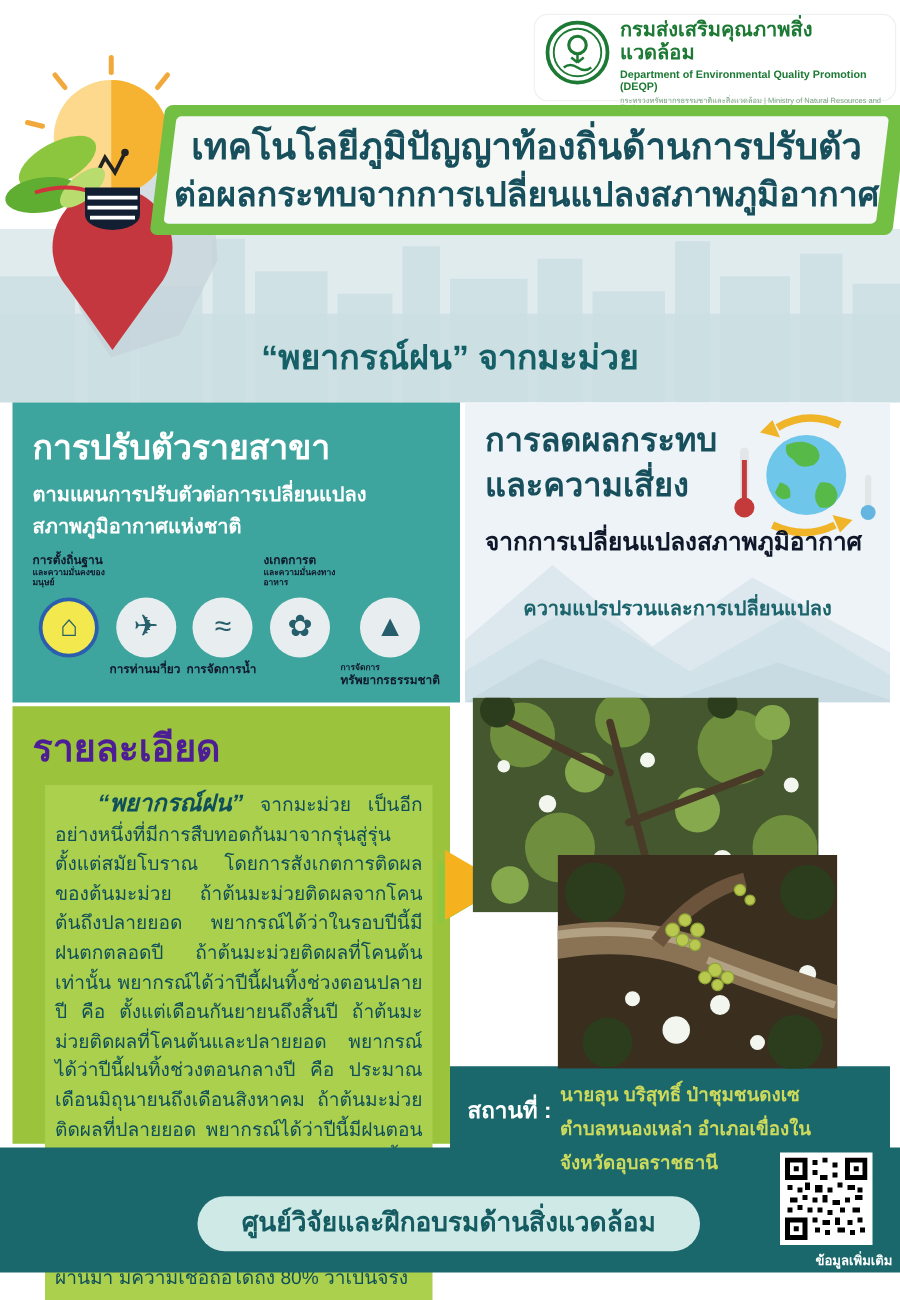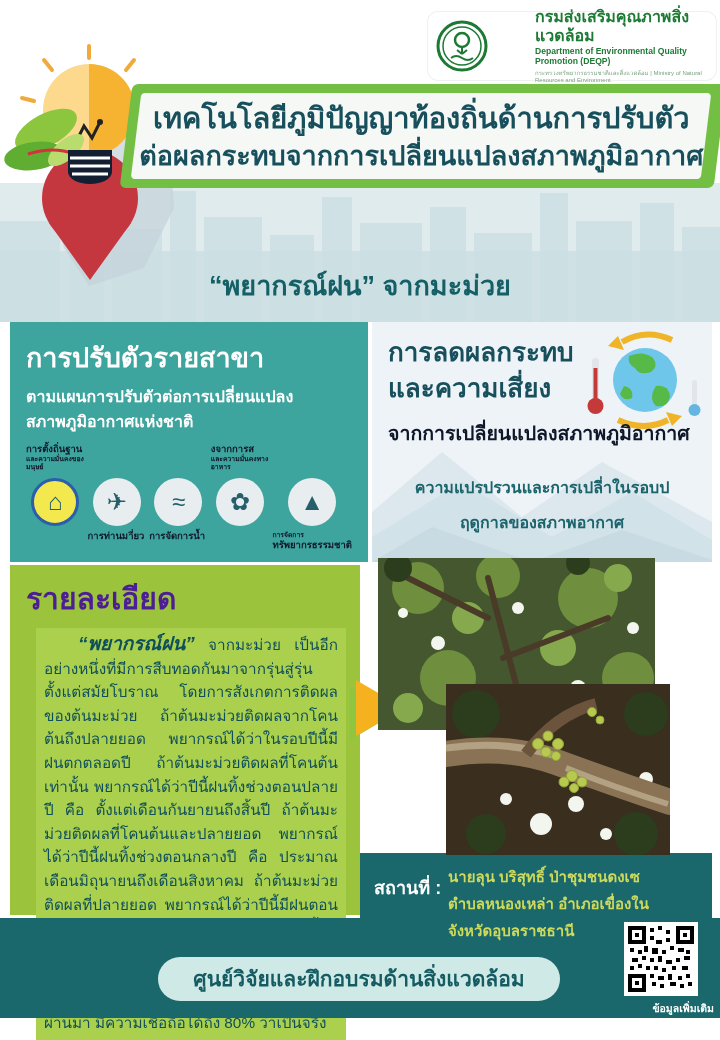--- a/index.html
+++ b/index.html
@@ -3,21 +3,21 @@
 <meta charset="utf-8">
 <style>
   html,body{margin:0;padding:0;background:#ffffff;}
   *{box-sizing:border-box;font-family:"Liberation Sans",sans-serif;}
   .poster{position:relative;width:720px;height:1040px;background:#ffffff;overflow:hidden;}
 
   
   .skyband{position:absolute;left:0;top:183px;width:720px;height:139px;}
 
   
-  .logo-box{position:absolute;left:428px;top:12px;width:288px;height:68px;background:#ffffff;border-radius:10px;display:flex;align-items:center;padding:4px 8px;box-shadow:0 0 0 1px #eef2ee;gap:39px;}
+  .logo-box{position:absolute;left:428px;top:12px;width:288px;height:68px;background:#ffffff;border-radius:10px;display:flex;padding:4px 8px;box-shadow:0 0 0 1px #eef2ee;}
   .logo-mark{width:52px;height:52px;flex:0 0 52px;margin-right:8px;}
   .logo-text{display:flex;flex-direction:column;line-height:1.15;}
   .logo-th{font-size:16px;font-weight:bold;color:#1d7a34;}
   .logo-en{font-size:8.6px;font-weight:bold;color:#1d7a34;margin-top:2px;}
   .logo-min{font-size:6px;color:#7aa383;margin-top:3px;}
 
   
   .pin-art{position:absolute;left:-6px;top:38px;width:200px;height:250px;}
 
   
@@ -184,21 +184,21 @@
       </div>
       <div class="sector">
         <div class="sec-slot"></div>
         <div class="sec-circle">≈</div>
         <div class="sec-slot bot">
             <span class="lb">การจัดการน้ำ</span>
           </div>
       </div>
       <div class="sector">
         <div class="sec-slot">
-            <span class="lb">งจากการส</span>
+            <span class="lb">งเกตการต</span>
             <span class="sb">และความมั่นคงทางอาหาร</span>
           </div>
         <div class="sec-circle">✿</div>
         <div class="sec-slot bot"></div>
       </div>
       <div class="sector">
         <div class="sec-slot"></div>
         <div class="sec-circle">▲</div>
         <div class="sec-slot bot">
             <span class="sb">การจัดการ</span>
@@ -228,22 +228,21 @@
       <circle cx="11.5" cy="78" r="8" fill="#c43a3a"></circle>
       <rect x="108" y="52" width="5" height="26" rx="2.5" fill="#e3e6e8"></rect>
       <circle cx="110.5" cy="82" r="6" fill="#64b5e0"></circle>
     </svg>
     <div class="impact-titles">
       <div class="impact-t">การลดผลกระทบ</div>
       <div class="impact-t">และความเสี่ยง</div>
     </div>
     <div class="impact-sub">จากการเปลี่ยนแปลงสภาพภูมิอากาศ</div>
     <div class="impact-effect">
-      <div>ความแปรปรวนและการเปลี่าในรอบป</div>
-      <div>ฤดูกาลของสภาพอากาศ</div>
+      <div>ความแปรปรวนและการเปลี่ยนแปลง</div>
     </div>
   </section>
 
   <section class="details-panel">
     <h2 class="details-h">รายละเอียด</h2>
     <div class="details-body"><span class="details-indent"></span><span class="details-lead">“พยากรณ์ฝน”</span><span> จากมะม่วย เป็นอีกอย่างหนึ่งที่มีการสืบทอดกันมาจากรุ่นสู่รุ่นตั้งแต่สมัยโบราณ โดยการสังเกตการติดผลของต้นมะม่วย ถ้าต้นมะม่วยติดผลจากโคนต้นถึงปลายยอด พยากรณ์ได้ว่าในรอบปีนี้มีฝนตกตลอดปี ถ้าต้นมะม่วยติดผลที่โคนต้นเท่านั้น พยากรณ์ได้ว่าปีนี้ฝนทิ้งช่วงตอนปลายปี คือ ตั้งแต่เดือนกันยายนถึงสิ้นปี ถ้าต้นมะม่วยติดผลที่โคนต้นและปลายยอด พยากรณ์ได้ว่าปีนี้ฝนทิ้งช่วงตอนกลางปี คือ ประมาณเดือนมิถุนายนถึงเดือนสิงหาคม ถ้าต้นมะม่วยติดผลที่ปลายยอด พยากรณ์ได้ว่าปีนี้มีฝนตอนปลายปี คือประมาณเดือนกันยายนถึงสิ้นปี และถ้าปีใดต้นมะม่วยไม่ติดผล พยากรณ์ได้ว่าปีนี้ฝนแล้งทั้งปี ในการสังเกตของทุกปีต้องดูจากต้นมะม่วยต้นเดียวกัน ซึ่งจากการสังเกตที่ผ่านมา มีความเชื่อถือได้ถึง 80% ว่าเป็นจริง</span></div>
   </section>
 
   <div class="flow-arrow">
     <svg width="56" height="64" viewBox="0 0 56 64">

